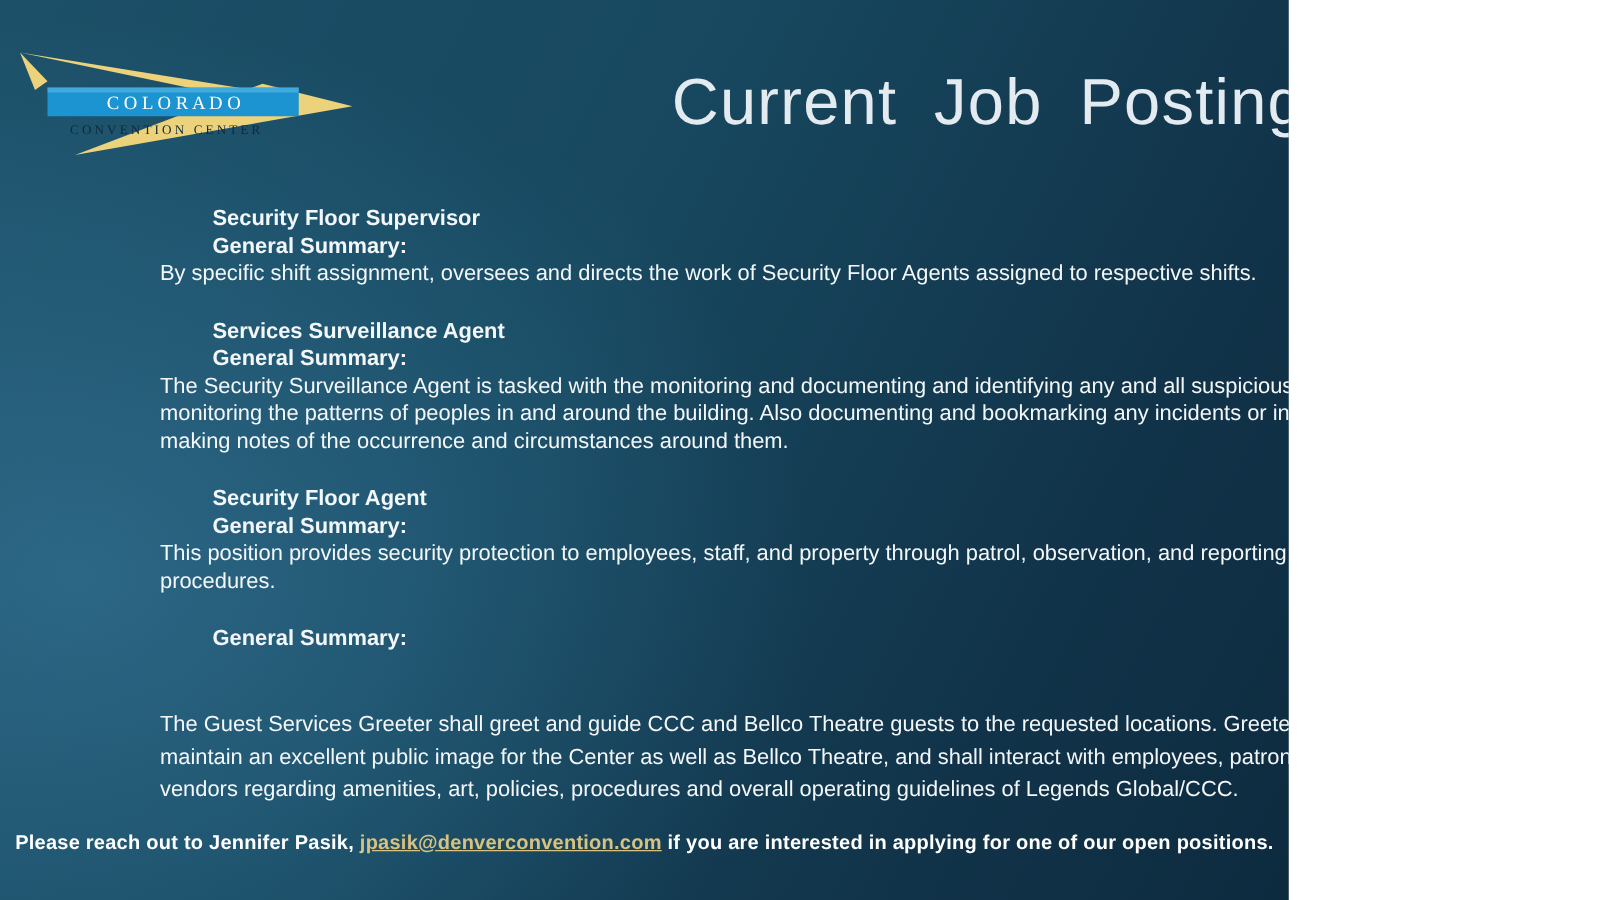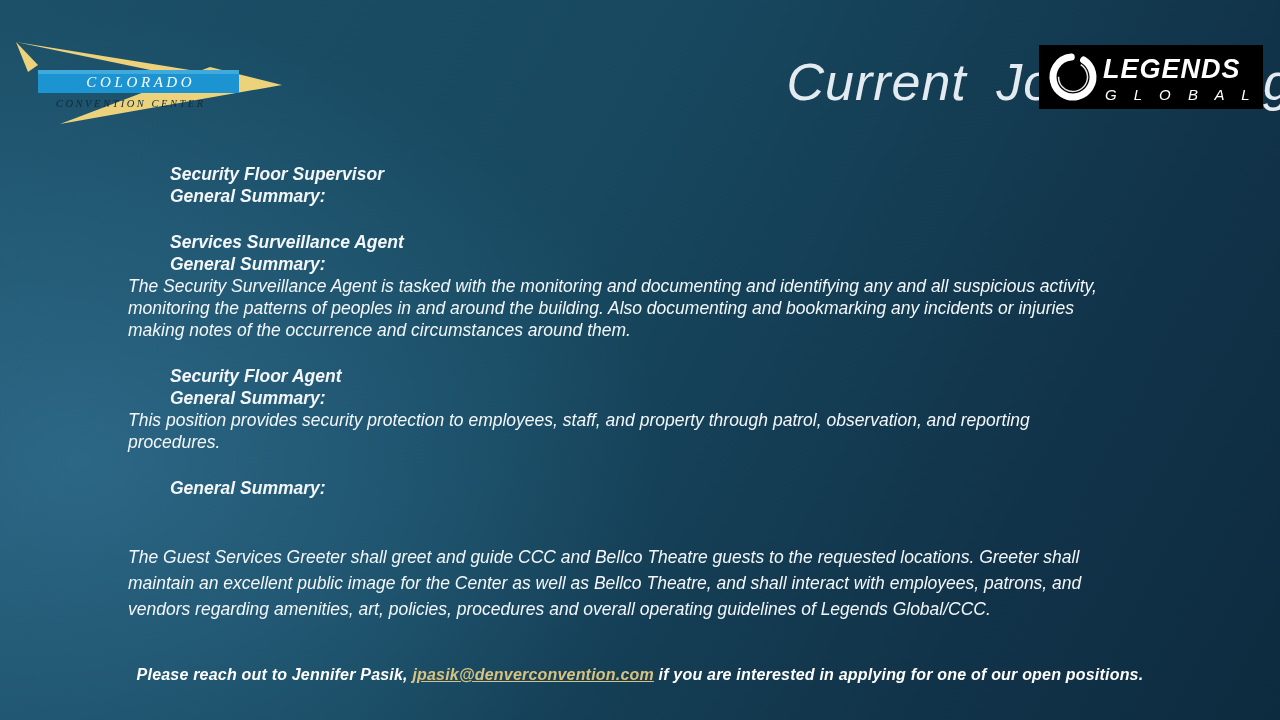--- a/index.html
+++ b/index.html
@@ -1,27 +1,26 @@
 <!DOCTYPE html>
 <html><head>
 <meta charset="utf-8">
 <style>
   * { margin: 0; padding: 0; box-sizing: border-box; }
   html, body { width: 1280px; height: 720px; overflow: hidden; }
   body { font-family: "Liberation Sans", sans-serif; }
 
   .slide {
     position: relative;
-    width: 1280px;
+    width: 1031px;
     height: 720px;
     background:
       radial-gradient(ellipse 950px 720px at 6% 64%, rgba(62,130,168,0.50), rgba(62,130,168,0) 62%),
       linear-gradient(118deg, #1c5068 0%, #17485f 42%, #113349 78%, #0d2b3f 100%);
     overflow: hidden;
-    font-style: italic;
   }
 
   
   .ccc-logo {
     position: absolute;
     left: 8px; top: 33px;
     width: 285px; height: 105px;
   }
   .slide-title {
     position: absolute;
@@ -99,20 +98,21 @@
     </g>
     <text x="64" y="33" font-family="Liberation Sans, sans-serif" font-weight="bold" font-size="27" letter-spacing="1" fill="#ffffff">LEGENDS</text>
     <text x="66" y="55" font-family="Liberation Sans, sans-serif" font-size="15" letter-spacing="6.5" fill="#ffffff">G L O B A L</text>
   </svg>
 
   <div class="content">
 
     <div class="job">
       <div class="job-title">Security Floor Supervisor</div>
       <div class="job-summary-label">General Summary:</div>
+      <div class="job-desc">By specific shift assignment, oversees and directs the work of Security Floor Agents assigned to respective shifts.</div>
     </div>
 
     <div class="job">
       <div class="job-title">Services Surveillance Agent</div>
       <div class="job-summary-label">General Summary:</div>
       <div class="job-desc">The Security Surveillance Agent is tasked with the monitoring and documenting and identifying any and all suspicious activity, monitoring the patterns of peoples in and around the building.  Also documenting and bookmarking any incidents or injuries making notes of the occurrence and circumstances around them.</div>
     </div>
 
     <div class="job">
       <div class="job-title">Security Floor Agent</div>

